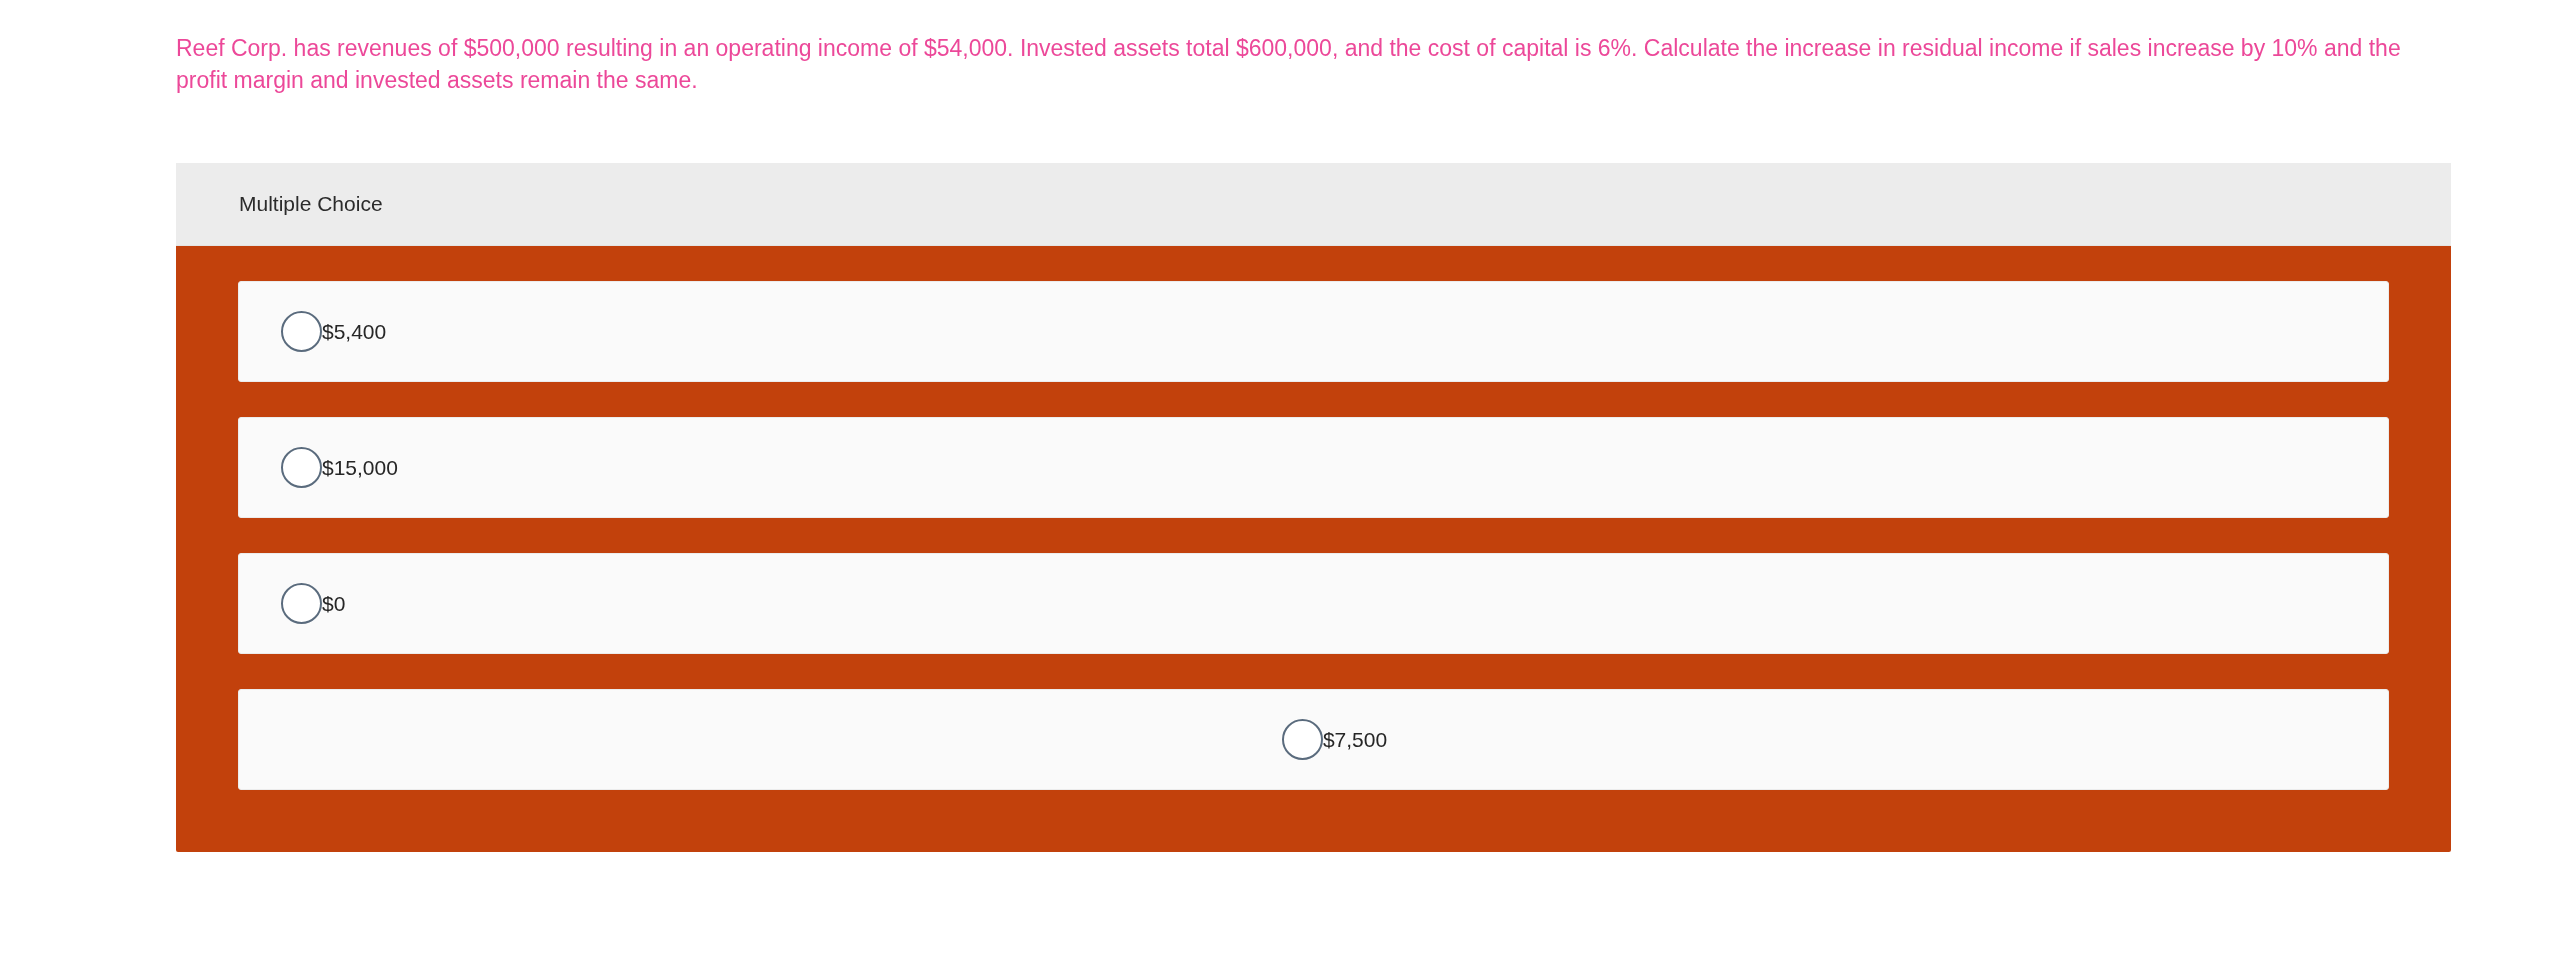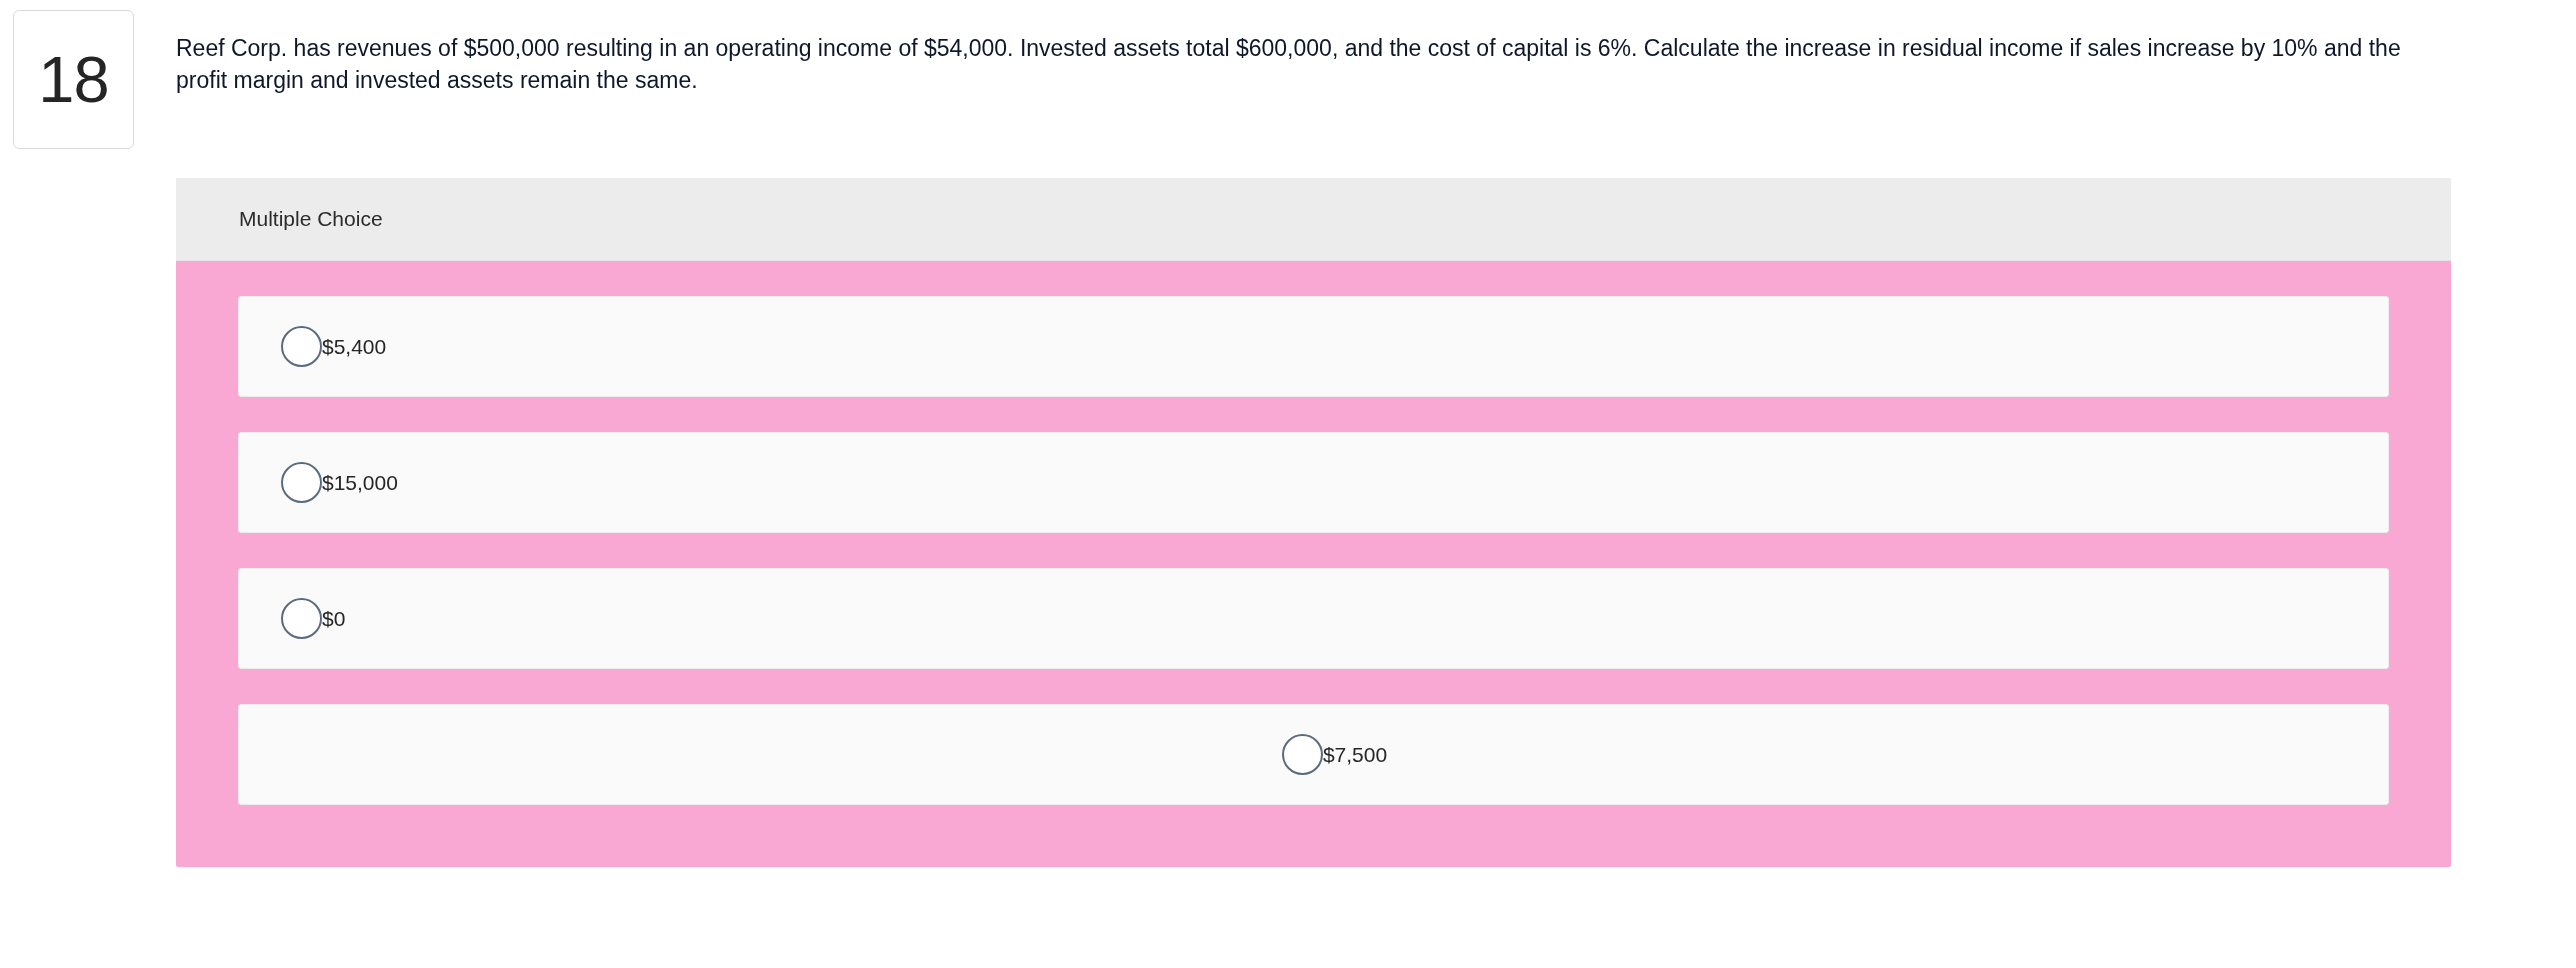--- a/index.html
+++ b/index.html
@@ -46,31 +46,31 @@
   }
 
   
   .stem {
     position: absolute;
     left: 176px;
     top: 32px;
     width: 2275px;
     font-size: 23px;
     line-height: 1.41;
-    color: #0f172a;
+    color: #ec4899;
     font-weight: 400;
   }
 
   
   .answer-panel {
     position: absolute;
     left: 176px;
-    top: 178px;
+    top: 163px;
     width: 2275px;
-    background: #f9a8d4;
+    background: #c2410c;
     border-radius: 2px;
   }
   .panel-header {
     background: #ececec;
     height: 83px;
     display: flex;
     align-items: center;
     padding-left: 63px;
     box-sizing: border-box;
     border-bottom: 1px solid #e4e4e4;
@@ -111,23 +111,20 @@
   .choice-label {
     font-size: 21px;
     color: #262626;
   }
 </style>
 </head>
 <body>
 
 <div class="page">
 
-  <div class="qnum-box">
-    <span class="qnum">18</span>
-  </div>
 
   <div class="stem">Reef Corp. has revenues of $500,000 resulting in an operating income of $54,000. Invested assets total $600,000, and the cost of capital is 6%. Calculate the increase in residual income if sales increase by 10% and the profit margin and invested assets remain the same.</div>
 
   <div class="answer-panel">
 
     <div class="panel-header">
       <span class="panel-header-label">Multiple Choice</span>
     </div>
 
     <div class="choices">

